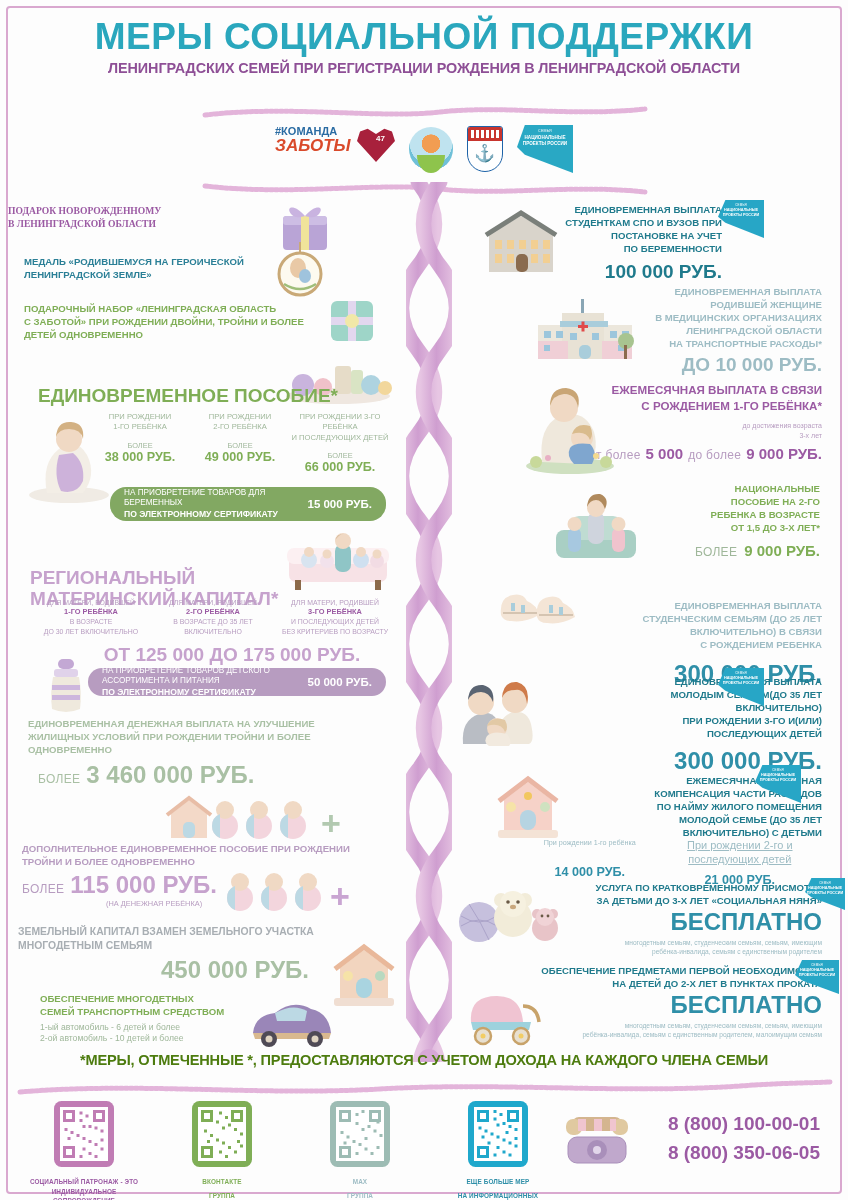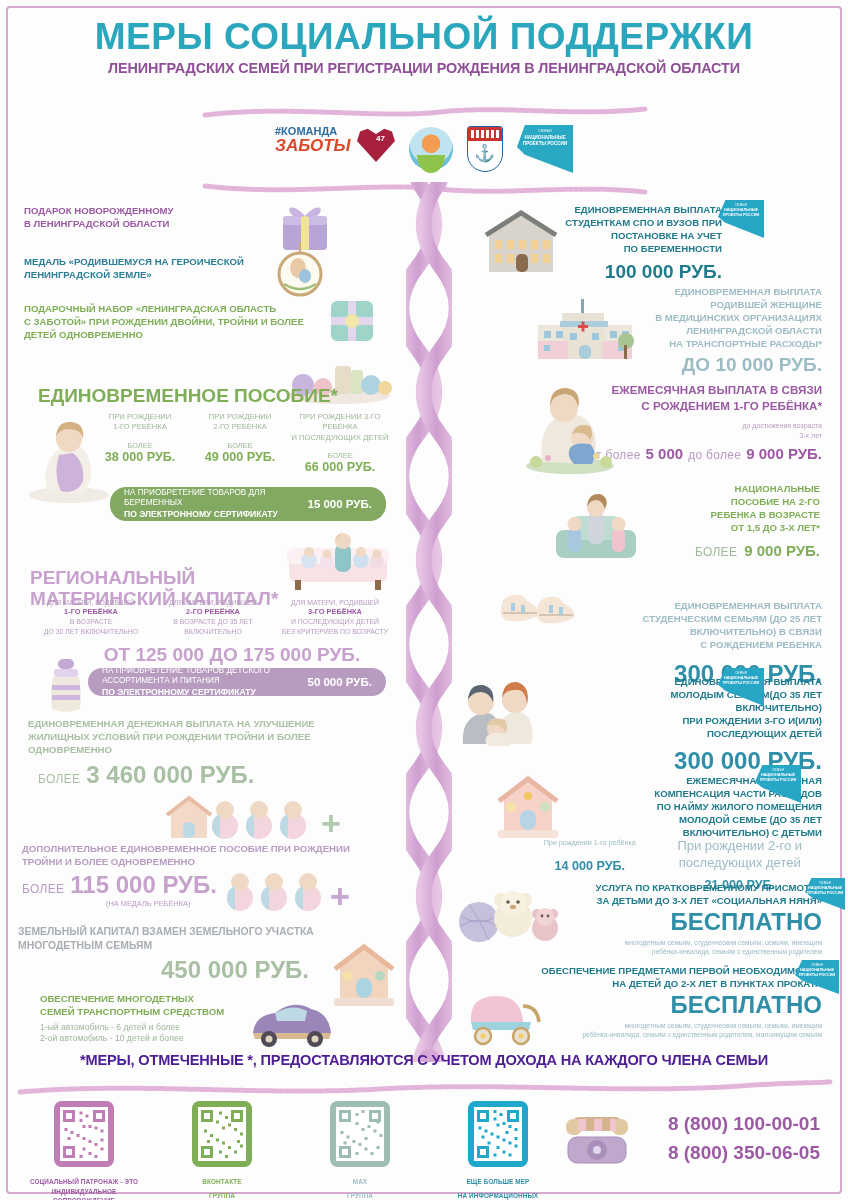--- a/index.html
+++ b/index.html
@@ -158,21 +158,21 @@
     width: 46px; height: 38px; background: #27a6c6;
     clip-path: polygon(16% 0%, 100% 0%, 100% 100%, 16% 60%, 0% 44%);
     display: flex; flex-direction: column; align-items: center; padding-top: 3px;
   }
   .npflag .np-top { font-size: 3px; }
   .npflag .np-body { font-size: 3.8px; margin-top: 1px; }
 
   
   .footnote {
     position: absolute; left: 0; top: 1052px; width: 848px; text-align: center;
-    font-size: 14.6px; font-weight: bold; color: #4c1d95; letter-spacing: -0.2px;
+    font-size: 14.6px; font-weight: bold; color: #4d7c0f; letter-spacing: -0.2px;
   }
 
   
   .footer { position: absolute; left: 0; top: 1095px; width: 848px; }
   .qr-row { display: flex; align-items: flex-start; padding-left: 26px; gap: 22px; }
   .qr-item { width: 116px; text-align: center; }
   .qr-box {
     width: 72px; height: 78px; margin: 0 auto; border-radius: 9px;
     display: block; padding: 6px;
   }
@@ -238,21 +238,21 @@
           <stop offset="100%" stop-color="#e7c6e3"></stop>
       </linearGradient>
     </defs>
     <g fill="none" stroke="url(#bg1)" stroke-width="15" stroke-linecap="round">
       <path d="M12,0 C34,28 34,56 12,84 C-10,112 -10,140 12,168 C34,196 34,224 12,252 C-10,280 -10,308 12,336 C34,364 34,392 12,420 C-10,448 -10,476 12,504 C34,532 34,560 12,588 C-10,616 -10,644 12,672 C34,700 34,728 12,756 C-10,784 -10,812 12,840 C24,856 30,868 32,880"></path>
       <path d="M34,0 C12,28 12,56 34,84 C56,112 56,140 34,168 C12,196 12,224 34,252 C56,280 56,308 34,336 C12,364 12,392 34,420 C56,448 56,476 34,504 C12,532 12,560 34,588 C56,616 56,644 34,672 C12,700 12,728 34,756 C56,784 56,812 34,840 C22,856 16,868 14,880"></path>
     </g>
     <circle cx="23" cy="878" r="11" fill="#d7a8d6"></circle>
   </svg>
 
-  <div class="blk" style="left:24px; top:205px; width:250px;">
+  <div class="blk" style="left:8px; top:205px; width:250px;font-family:Liberation Serif, serif;">
     <div class="t h-left c-purple">ПОДАРОК НОВОРОЖДЕННОМУ</div>
     <div class="t h-left c-purple">В ЛЕНИНГРАДСКОЙ ОБЛАСТИ</div>
   </div>
   <svg class="img" style="left:277px; top:198px;" width="56" height="54">
     <rect x="6" y="18" width="44" height="34" rx="4" fill="#b9a4d6"></rect>
     <rect x="6" y="18" width="44" height="9" rx="3" fill="#cdbde4"></rect>
     <rect x="24" y="18" width="8" height="34" fill="#f0e49a"></rect>
     <path d="M28,18 C18,6 8,8 14,16 C18,21 24,19 28,18 Z" fill="#c9b3e0"></path>
     <path d="M28,18 C38,6 48,8 42,16 C38,21 32,19 28,18 Z" fill="#c9b3e0"></path>
   </svg>
@@ -421,21 +421,21 @@
   </svg>
 
   <div class="blk" style="left:22px; top:843px; width:370px;">
     <div class="t h-left c-greypur">ДОПОЛНИТЕЛЬНОЕ ЕДИНОВРЕМЕННОЕ ПОСОБИЕ ПРИ РОЖДЕНИИ</div>
     <div class="t h-left c-greypur">ТРОЙНИ И БОЛЕЕ ОДНОВРЕМЕННО</div>
   </div>
   <div class="blk" style="left:22px; top:873px; display:flex; align-items:baseline; gap:6px;">
     <span class="lbl-more c-greypur">БОЛЕЕ</span>
     <span class="amt-xl c-mauve">115 000 РУБ.</span>
   </div>
-  <div class="blk mini c-greypur" style="left:106px; top:899px;">(НА МЕДАЛЬ РЕБЁНКА)</div>
+  <div class="blk mini c-greypur" style="left:106px; top:899px;">(НА ДЕНЕЖНАЯ РЕБЁНКА)</div>
   <svg class="img" style="left:222px; top:866px;" width="136" height="48">
     <g fill="#f3d5dd">
       <circle cx="18" cy="32" r="13"></circle>
         <circle cx="18" cy="16" r="9" fill="#f0d9c4"></circle>
       <circle cx="52" cy="32" r="13"></circle>
         <circle cx="52" cy="16" r="9" fill="#f0d9c4"></circle>
       <circle cx="86" cy="32" r="13"></circle>
         <circle cx="86" cy="16" r="9" fill="#f0d9c4"></circle>
     </g>
     <g fill="#bcd9e4">
@@ -652,24 +652,24 @@
     <path d="M12,58 L12,28 L36,10 L60,28 L60,58 Z" fill="#f6d2c8"></path>
     <path d="M7,29 L36,7 L65,29" stroke="#eab6a4" stroke-width="5" fill="none"></path>
     <rect x="28" y="38" width="16" height="20" rx="8" fill="#b6d4e2"></rect>
     <circle cx="19" cy="35" r="5" fill="#f6e3a8"></circle>
       <circle cx="53" cy="35" r="5" fill="#cfe2c0"></circle>
     <circle cx="36" cy="24" r="4" fill="#f2c75f"></circle>
   </svg>
   <div class="blk" style="left:520px; top:838px; width:300px; display:flex;">
     <div style="flex:1; text-align:center;">
       <div class="mini c-greyteal" style="font-size:7.2px;">При рождении 1-го ребёнка</div>
-      <div class="amt-sm c-teal" style="margin-top:13px; font-size:12.6px;">14 000 РУБ.</div>
+      <div class="amt-sm c-teal" style="margin-top:19px; font-size:12.6px;">14 000 РУБ.</div>
     </div>
     <div style="flex:1.15; text-align:center;">
-      <div class="mini c-greyteal" style="font-size:13px;">При рождении 2-го и последующих детей</div>
+      <div class="mini c-greyteal" style="font-size:11px;text-decoration:underline;">При рождении 2-го и последующих детей</div>
       <div class="amt-sm c-teal" style="margin-top:7px; font-size:12.6px;">21 000 РУБ.</div>
     </div>
   </div>
 
   <div class="blk ar" style="left:500px; top:882px; width:322px;">
     <div class="t h-right c-dkteal">УСЛУГА ПО КРАТКОВРЕМЕННОМУ ПРИСМОТРУ</div>
     <div class="t h-right c-dkteal">ЗА ДЕТЬМИ ДО 3-Х ЛЕТ «СОЦИАЛЬНАЯ НЯНЯ»</div>
     <div class="amt-xl c-teal" style="margin-top:2px;">БЕСПЛАТНО</div>
     <div class="small-note c-greyteal" style="margin-top:5px;">многодетным семьям, студенческим семьям, семьям, имеющим</div>
     <div class="small-note c-greyteal">ребёнка-инвалида, семьям с единственным родителем</div>

